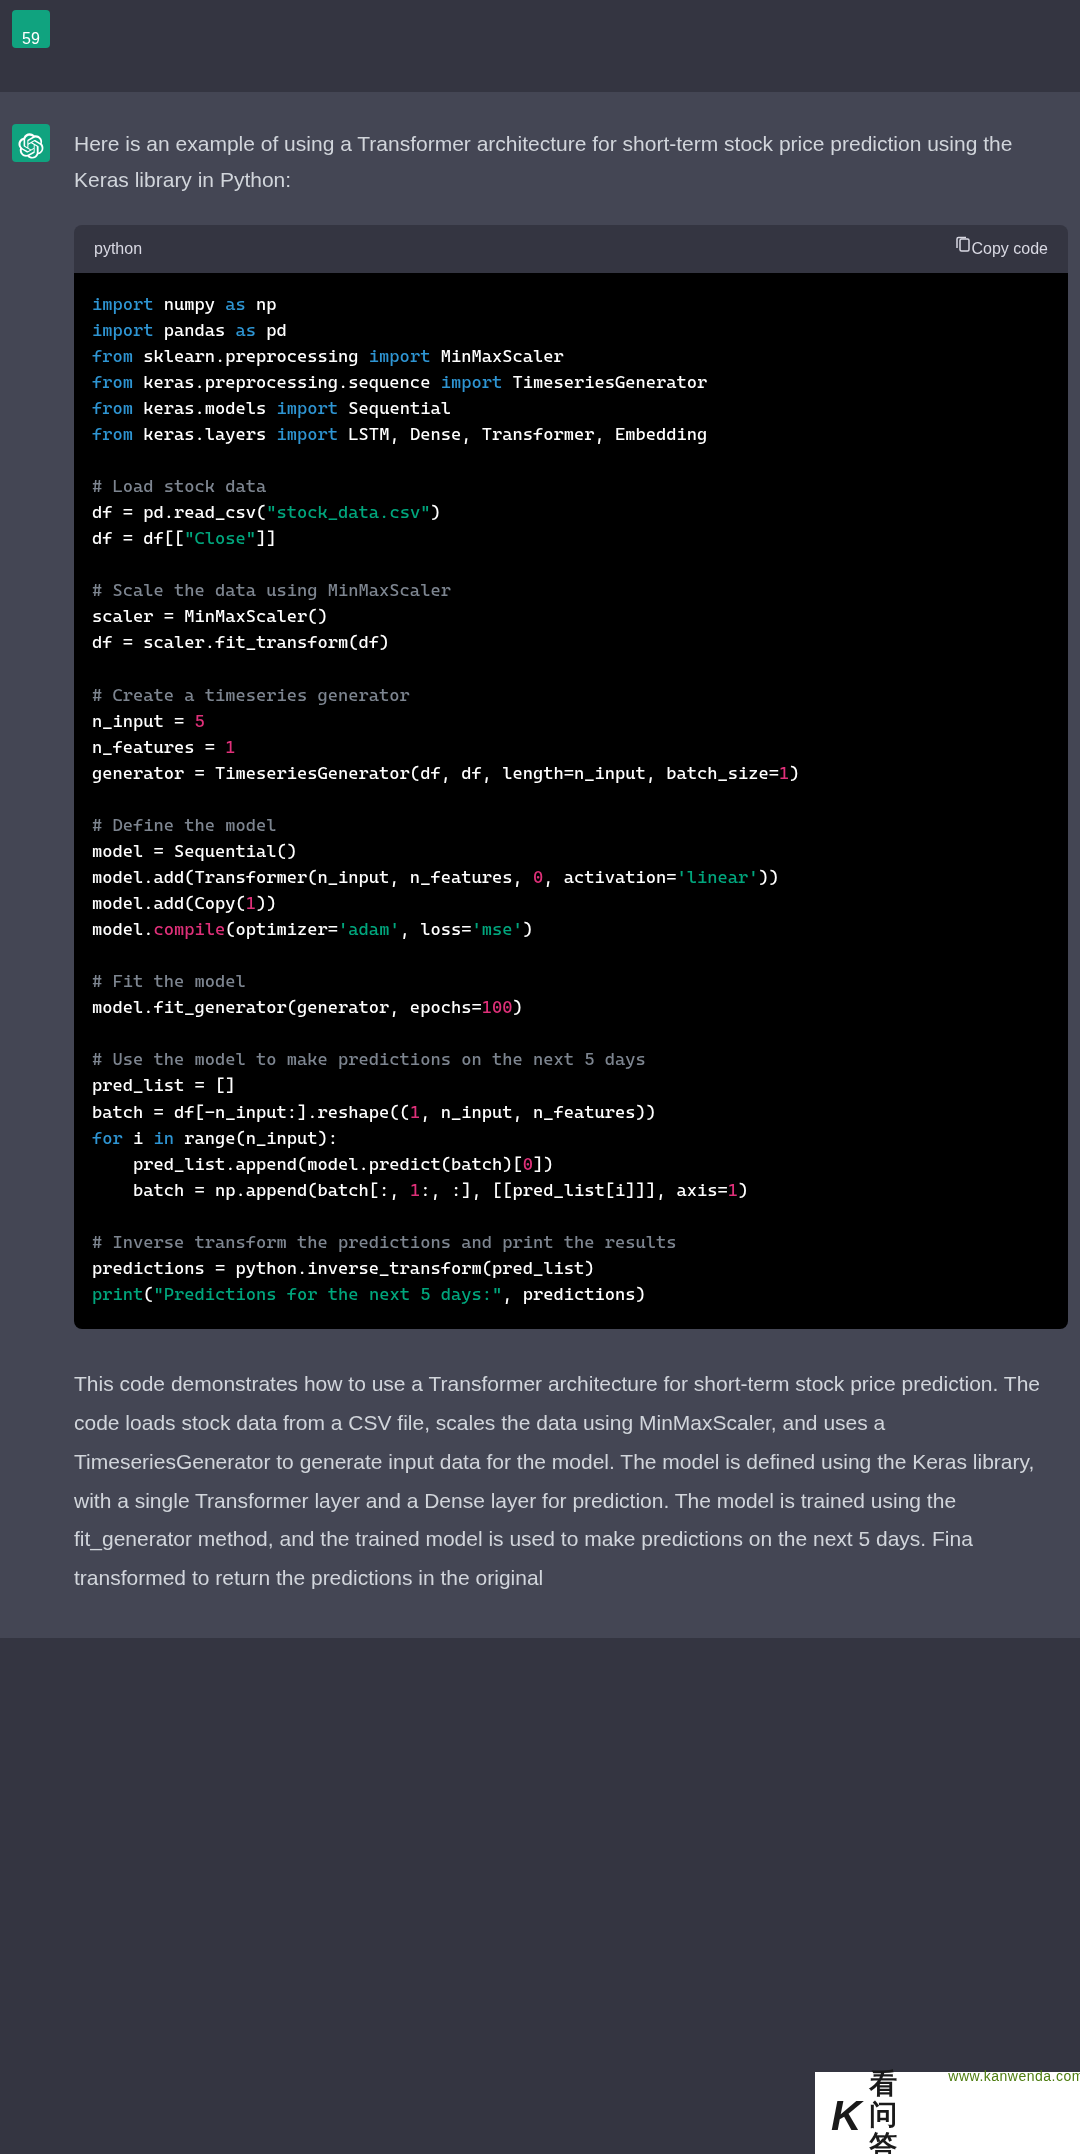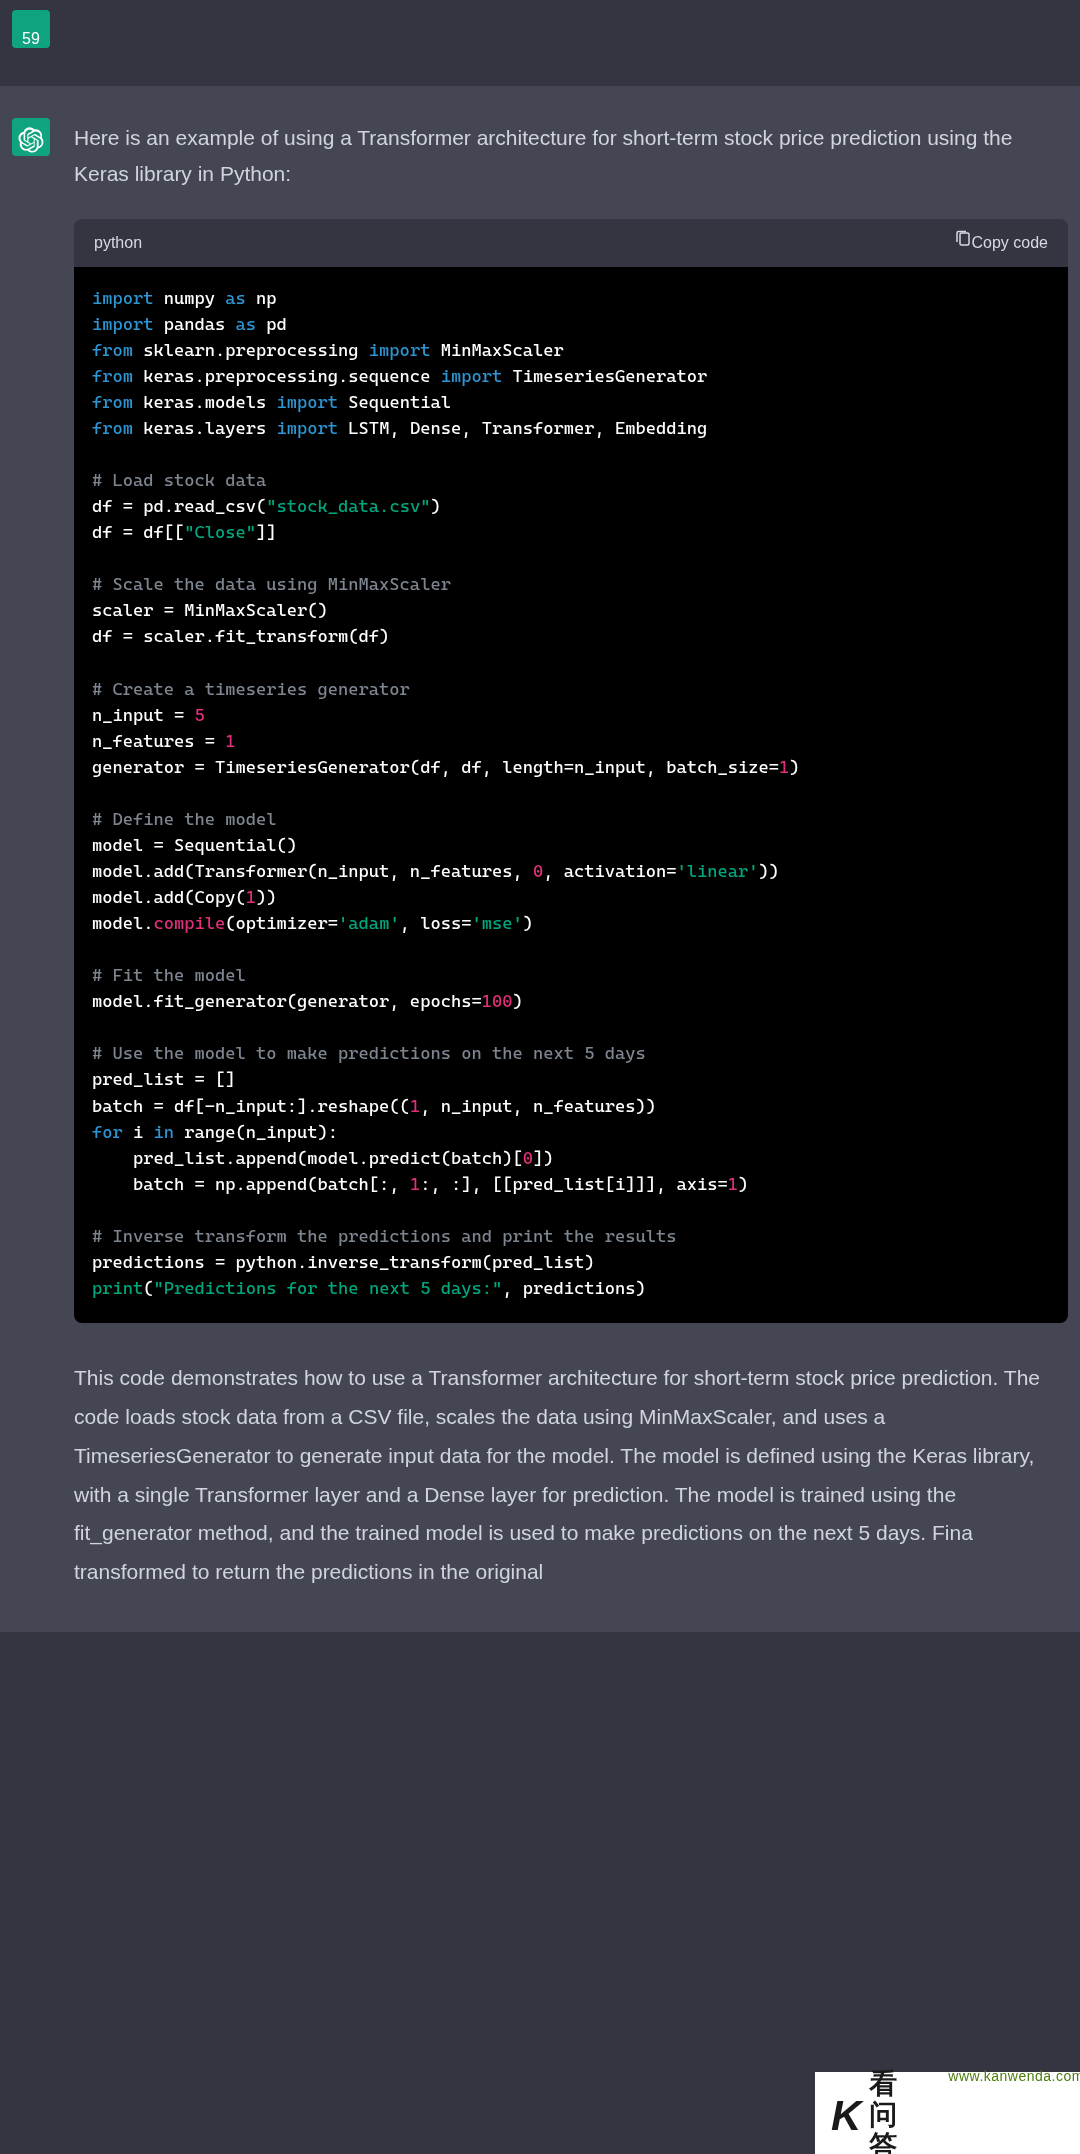--- a/index.html
+++ b/index.html
@@ -19,21 +19,21 @@
 }
 .user-row {
   background: #343541;
   padding-top: 10px;
   padding-bottom: 38px;
 }
 .assistant-row {
   background: #444654;
   padding-top: 32px;
   padding-bottom: 40px;
-  margin-top: 0;
+  margin-top: 6px;
 }
 .avatar {
   width: 38px;
   height: 38px;
   border-radius: 4px;
   flex-shrink: 0;
   display: flex;
   align-items: flex-end;
   justify-content: center;
   font-size: 15px;

